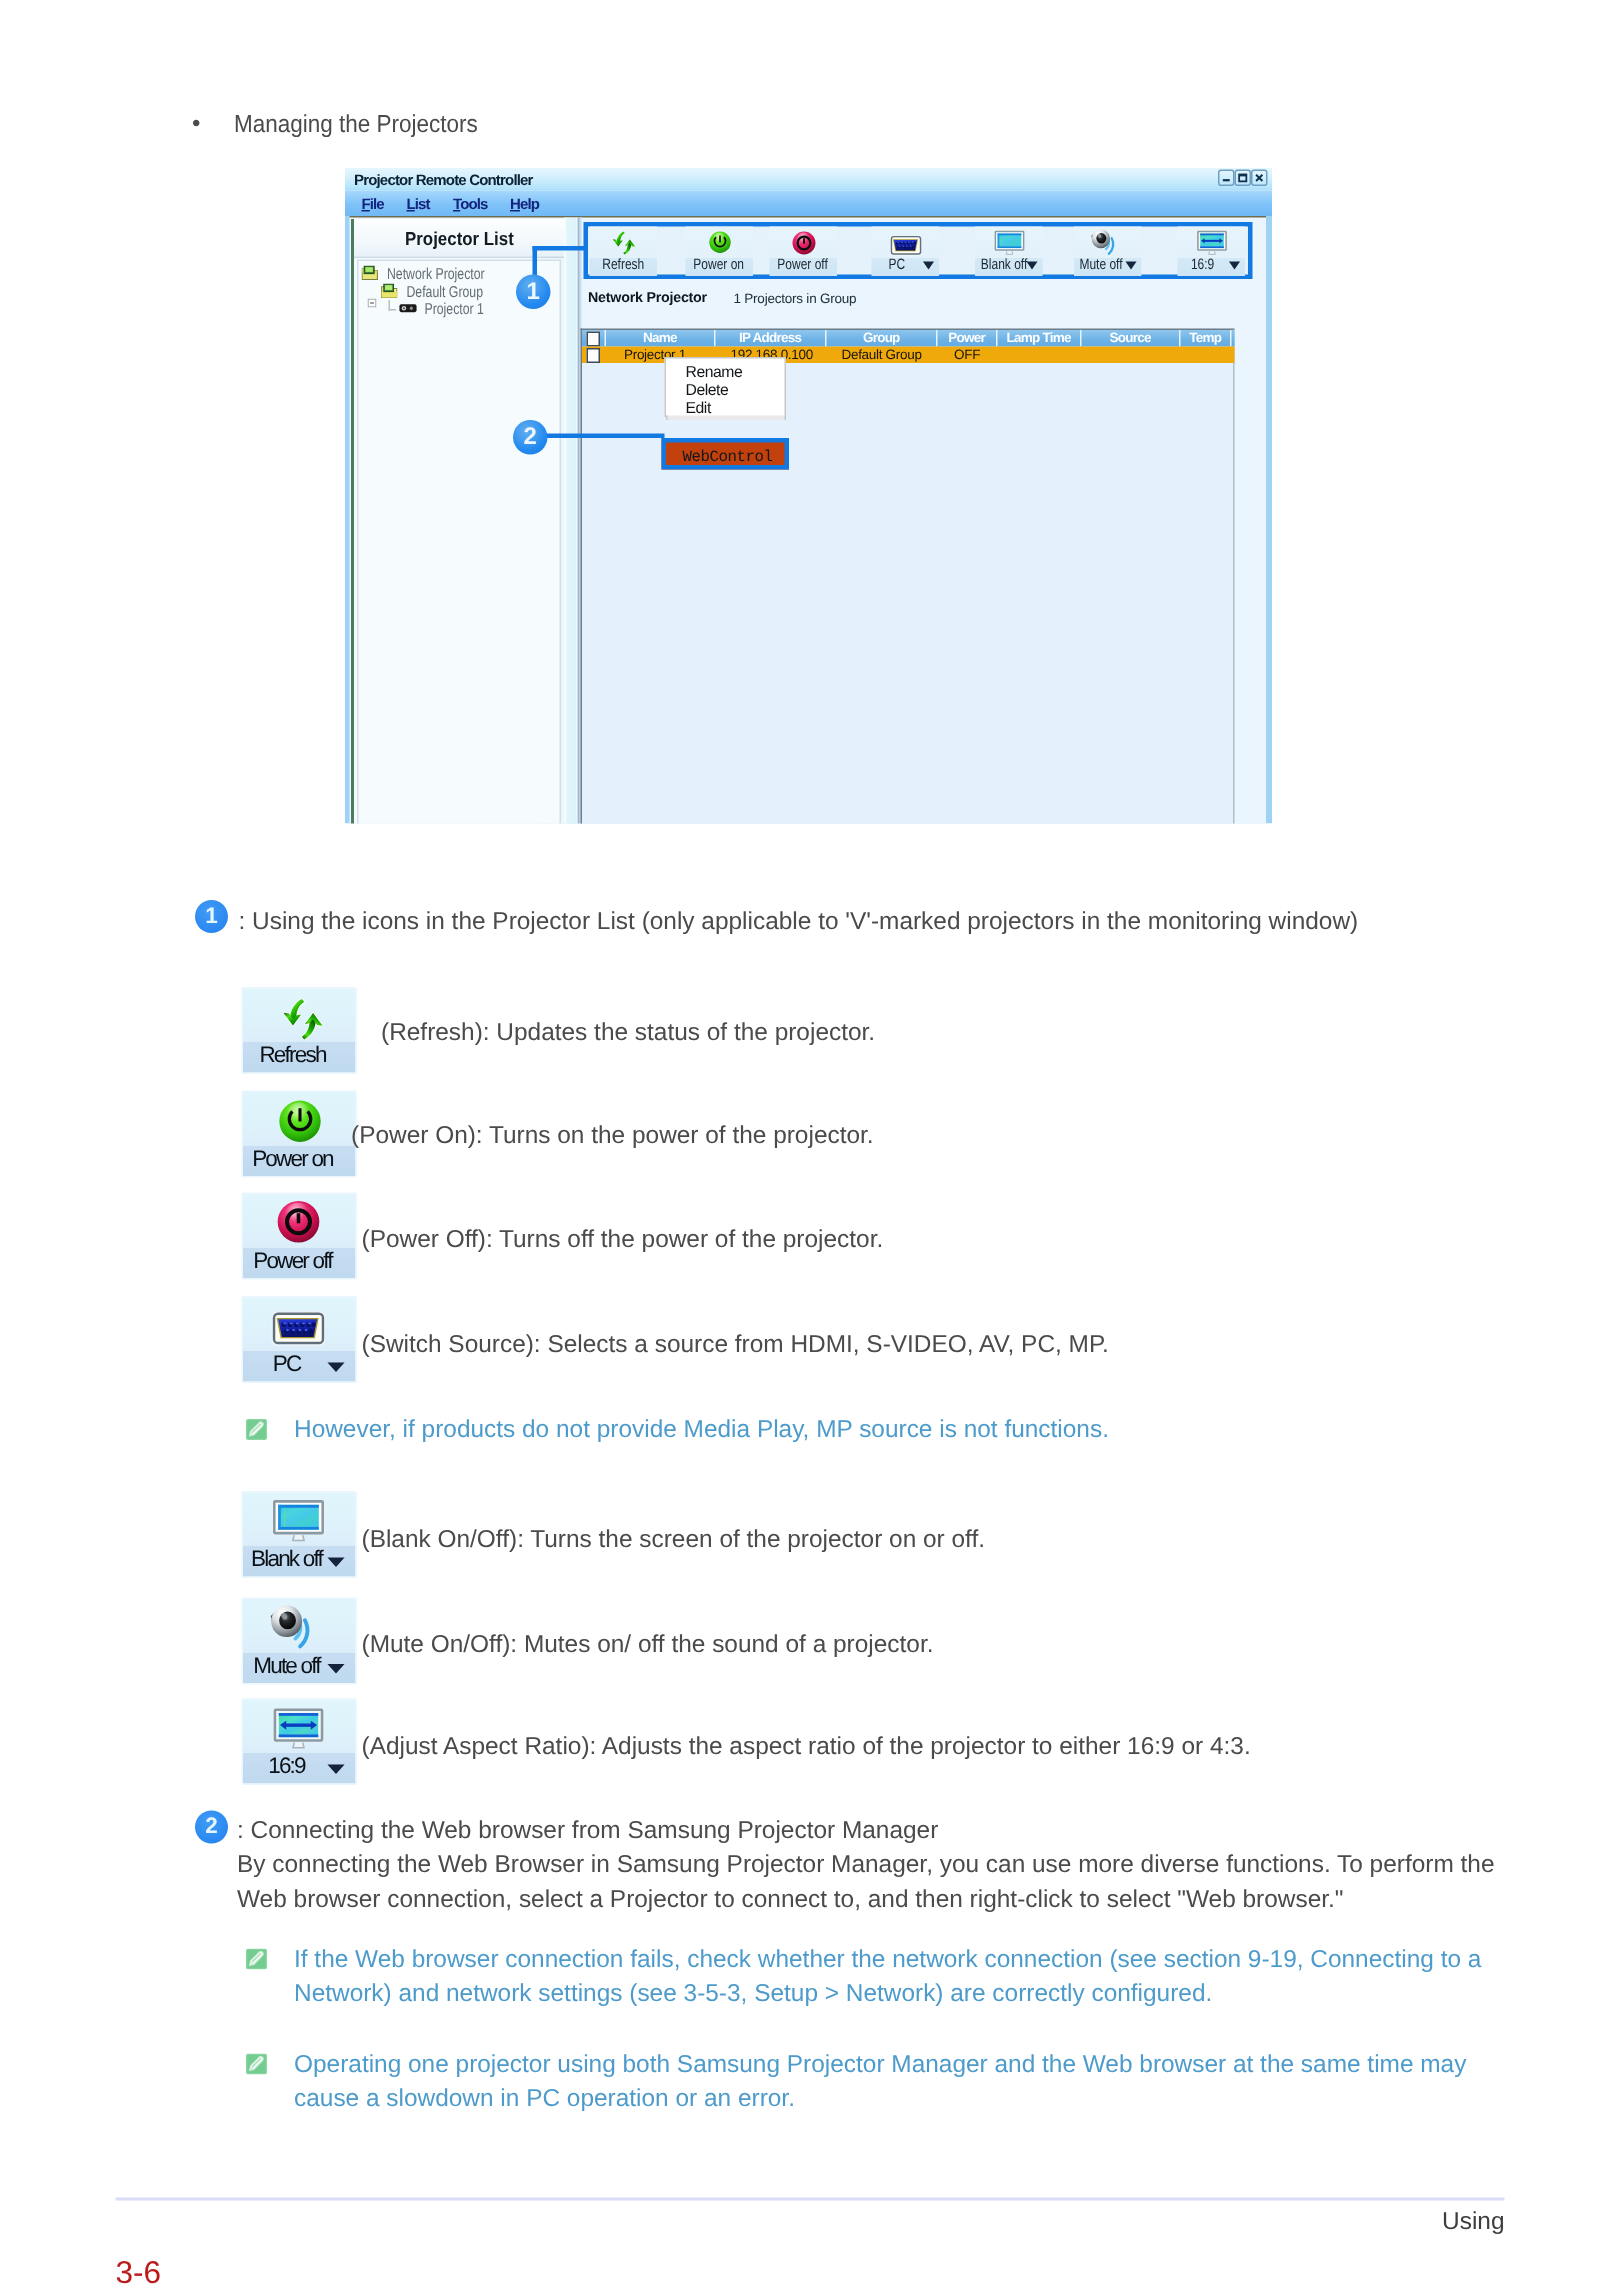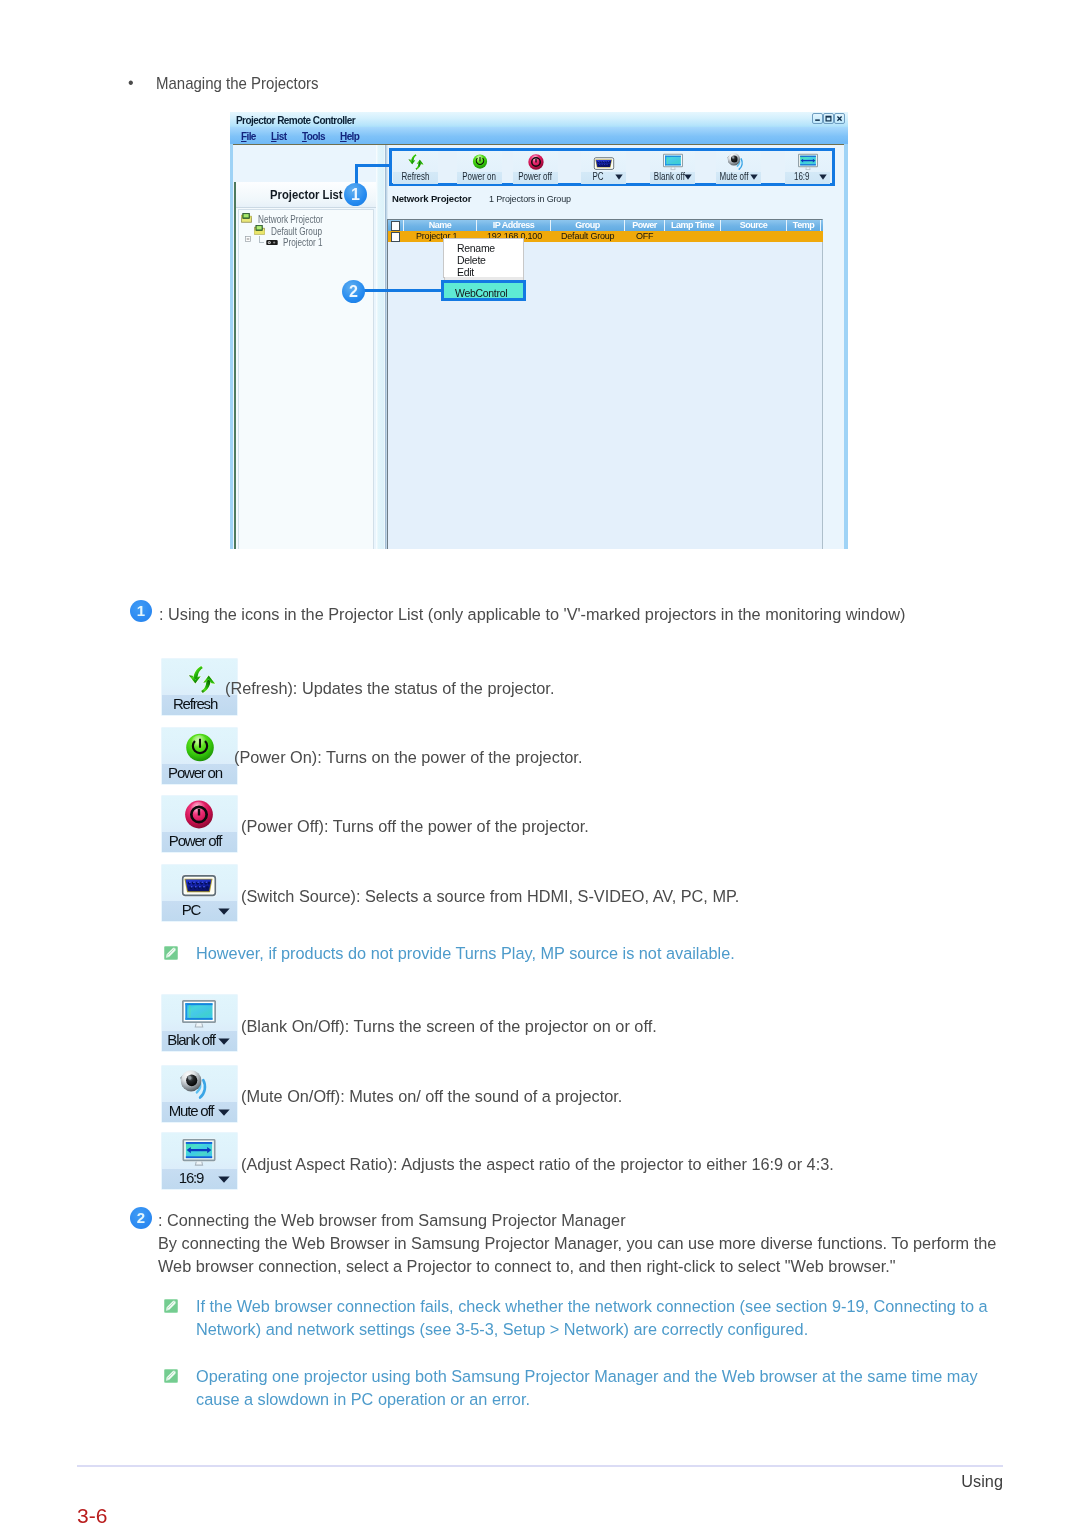--- a/index.html
+++ b/index.html
@@ -29,21 +29,21 @@
   #app .menubar .mi{position:absolute;top:4px;font-size:10px;color:#13247d;font-weight:bold;
       letter-spacing:-0.6px;}
   #app .menubar .mi .ul{text-decoration:underline;text-underline-offset:1px;}
   #app .client{position:absolute;left:0px;top:32px;width:618px;height:405px;
       background:#9fd3f6;}
   #app .clientinner{position:absolute;left:3px;top:0px;width:611px;height:405px;
       background:#eaf5fd;border-top:1px solid #6f6f4f;box-sizing:border-box;}
 
   
   #app .side{position:absolute;left:1px;top:1px;width:127px;height:404px;
-      background:#f4fafd;border-left:2px solid #4e7a5e;box-sizing:border-box;margin-top:36px;}
+      background:#f4fafd;border-left:2px solid #4e7a5e;box-sizing:border-box;}
   #app .sidehdr{position:absolute;left:0;top:0;width:141px;height:26px;
       background:linear-gradient(180deg,#fdfeff,#f0f7fb 70%,#e7f1f8);
       border-bottom:1px solid #cbd9e4;box-sizing:border-box;}
   #app .sidehdr span{position:absolute;left:0;right:0;top:6px;text-align:center;font-size:12.5px;
       font-weight:bold;color:#121a22;}
   #app .sidehdr span>i{display:inline-block;font-style:normal;transform:scaleX(0.90);white-space:nowrap;}
   #app .tree{position:absolute;left:2px;top:27px;width:136px;height:382px;background:#f6fbfd;
       border:1px solid #d2dfe9;box-sizing:border-box;}
   #app .tnode{position:absolute;font-size:10.5px;color:#626d76;white-space:nowrap;}
   #app .tnode .lbl>i{display:inline-block;font-style:normal;transform:scaleX(0.78);
@@ -86,22 +86,22 @@
       letter-spacing:-0.2px;}
   #app .cbx{position:absolute;width:9px;height:10px;background:#fdfdfd;border:1px solid #3e4c56;
       box-sizing:border-box;}
 
   
   #ctxmenu{position:absolute;left:443px;top:238px;width:81px;height:40px;background:#ffffff;
       border:1px solid #c8c8c8;border-bottom:none;box-sizing:border-box;}
   #ctxmenu .ci{position:absolute;left:13px;font-size:10.5px;color:#14171a;letter-spacing:-0.3px;}
   #ctxsep{position:absolute;left:444px;top:277px;width:80px;height:3px;background:#e9e9e9;
       border-left:1px solid #c8c8c8;border-right:1px solid #c8c8c8;box-sizing:border-box;}
-  #ctxhl{position:absolute;left:441px;top:280px;width:85px;height:21px;border:3px solid #1379e2;
-      box-sizing:border-box;background:#5eead4;}
+  #ctxhl{position:absolute;left:441px;top:292px;width:85px;height:21px;border:3px solid #1379e2;
+      box-sizing:border-box;background:#c2410c;font-family:Liberation Mono, monospace;}
   #ctxhl span{position:absolute;left:11px;top:4px;font-size:10.5px;color:#14171a;
       letter-spacing:-0.3px;}
 
   
   .callout{position:absolute;width:23px;height:23px;border-radius:50%;
       background:radial-gradient(circle at 40% 32%,#56a8ef 12%,#2389f0 62%,#1a78d9 100%);
       color:#eef7ff;font-size:16px;font-weight:bold;text-align:center;line-height:24px;
       font-family:"Liberation Sans",sans-serif;}
 
   
@@ -494,21 +494,21 @@
 <path d="M15.2 24.8 C19.6 22.4 22.2 17.8 22.0 13.0 L18.4 13.0 C18.6 17.4 17.2 21.0 13.8 23.2 Z" fill="url(#r33_31b)"></path>
 <path d="M26.0 16.8 L20.4 9.4 L15.6 15.8 L18.6 15.2 L20.1 12.8 L22.8 16.4 Z" fill="url(#r33_31b)"></path>
 </g>
 <path d="M13.8 1.2 C9.4 3.6 6.8 8.2 7.0 13.0 L10.6 13.0 C10.4 8.6 11.8 5.0 15.2 2.8 Z" fill="url(#r33_31a)"></path>
 <path d="M3.0 9.2 L8.6 16.6 L13.4 10.2 L10.4 10.8 L8.9 13.2 L6.2 9.6 Z" fill="url(#r33_31a)"></path>
 <path d="M15.2 24.8 C19.6 22.4 22.2 17.8 22.0 13.0 L18.4 13.0 C18.6 17.4 17.2 21.0 13.8 23.2 Z" fill="url(#r33_31b)"></path>
 <path d="M26.0 16.8 L20.4 9.4 L15.6 15.8 L18.6 15.2 L20.1 12.8 L22.8 16.4 Z" fill="url(#r33_31b)"></path>
 </svg></span>
       <span class="blbl">Refresh</span>
     </div>
-<div class="abs btext" style="left:225px;top:678px;white-space:nowrap">(Refresh): Updates the status of the projector.</div>
+<div class="abs btext" style="left:254px;top:678px;white-space:nowrap">(Refresh): Updates the status of the projector.</div>
 <div class="abs bigbtn" style="left:161px;top:727px">
       <span class="bicon" style="top:5px;margin-left:0px"><svg width="29" height="29" viewBox="0 0 28 28">
 <defs>
 <radialGradient id="pon29g" cx="0.42" cy="0.3" r="0.80">
 <stop offset="0" stop-color="#a8f660"></stop>
               <stop offset="0.30" stop-color="#5ce11d"></stop>
 <stop offset="0.62" stop-color="#33c30a"></stop>
               <stop offset="0.88" stop-color="#1d9205"></stop>
 <stop offset="1" stop-color="#0e6302"></stop>
             </radialGradient>
@@ -596,21 +596,21 @@
 <div class="abs btext" style="left:241px;top:886px;white-space:nowrap">(Switch Source): Selects a source from HDMI, S-VIDEO, AV, PC, MP.</div>
 <div class="abs noteicon" style="left:164px;top:946px">
       <svg width="14" height="14" viewBox="0 0 14 14">
 <rect x="0.4" y="0.4" width="13.2" height="13.2" rx="1.1" fill="#74cc90"></rect>
 <rect x="0.4" y="0.4" width="13.2" height="13.2" rx="1.1" fill="none" stroke="#8ad6a2" stroke-width="0.8"></rect>
 <path d="M2.3 11.4 L3.0 8.1 L8.8 2.3 C9.6 1.5 11.0 2.0 11.4 2.8 C11.8 3.7 11.3 4.6 10.7 5.2 L5.4 10.6 Z" fill="#f4fbf6" stroke="#bfe6cc" stroke-width="0.7" stroke-linejoin="round"></path>
 <path d="M3.0 8.2 L5.3 10.5 L2.3 11.4 Z" fill="#d9f0e1"></path>
 <path d="M4.1 9.0 L9.9 3.2" stroke="#9bd9ae" stroke-width="0.75"></path>
 </svg>
     </div>
-<div class="abs note" style="left:196px;top:943px;white-space:nowrap">However, if products do not provide Turns Play, MP source is not available.</div>
+<div class="abs note" style="left:196px;top:943px;white-space:nowrap">However, if products do not provide Media Play, MP source is not functions.</div>
 <div class="abs bigbtn dd" style="left:161px;top:994px">
       <span class="bicon" style="top:4px;margin-left:-1px"><svg width="36" height="30" viewBox="0 0 33 27">
 <defs>
 <linearGradient id="mb36g" x1="0.05" y1="0.1" x2="0.75" y2="0.95">
 <stop offset="0" stop-color="#2fc3f2"></stop>
               <stop offset="0.28" stop-color="#48d6dc"></stop>
 <stop offset="0.55" stop-color="#45c9e8"></stop>
               <stop offset="0.8" stop-color="#40cfd2"></stop>
 <stop offset="1" stop-color="#3cc9e4"></stop>
             </linearGradient>

